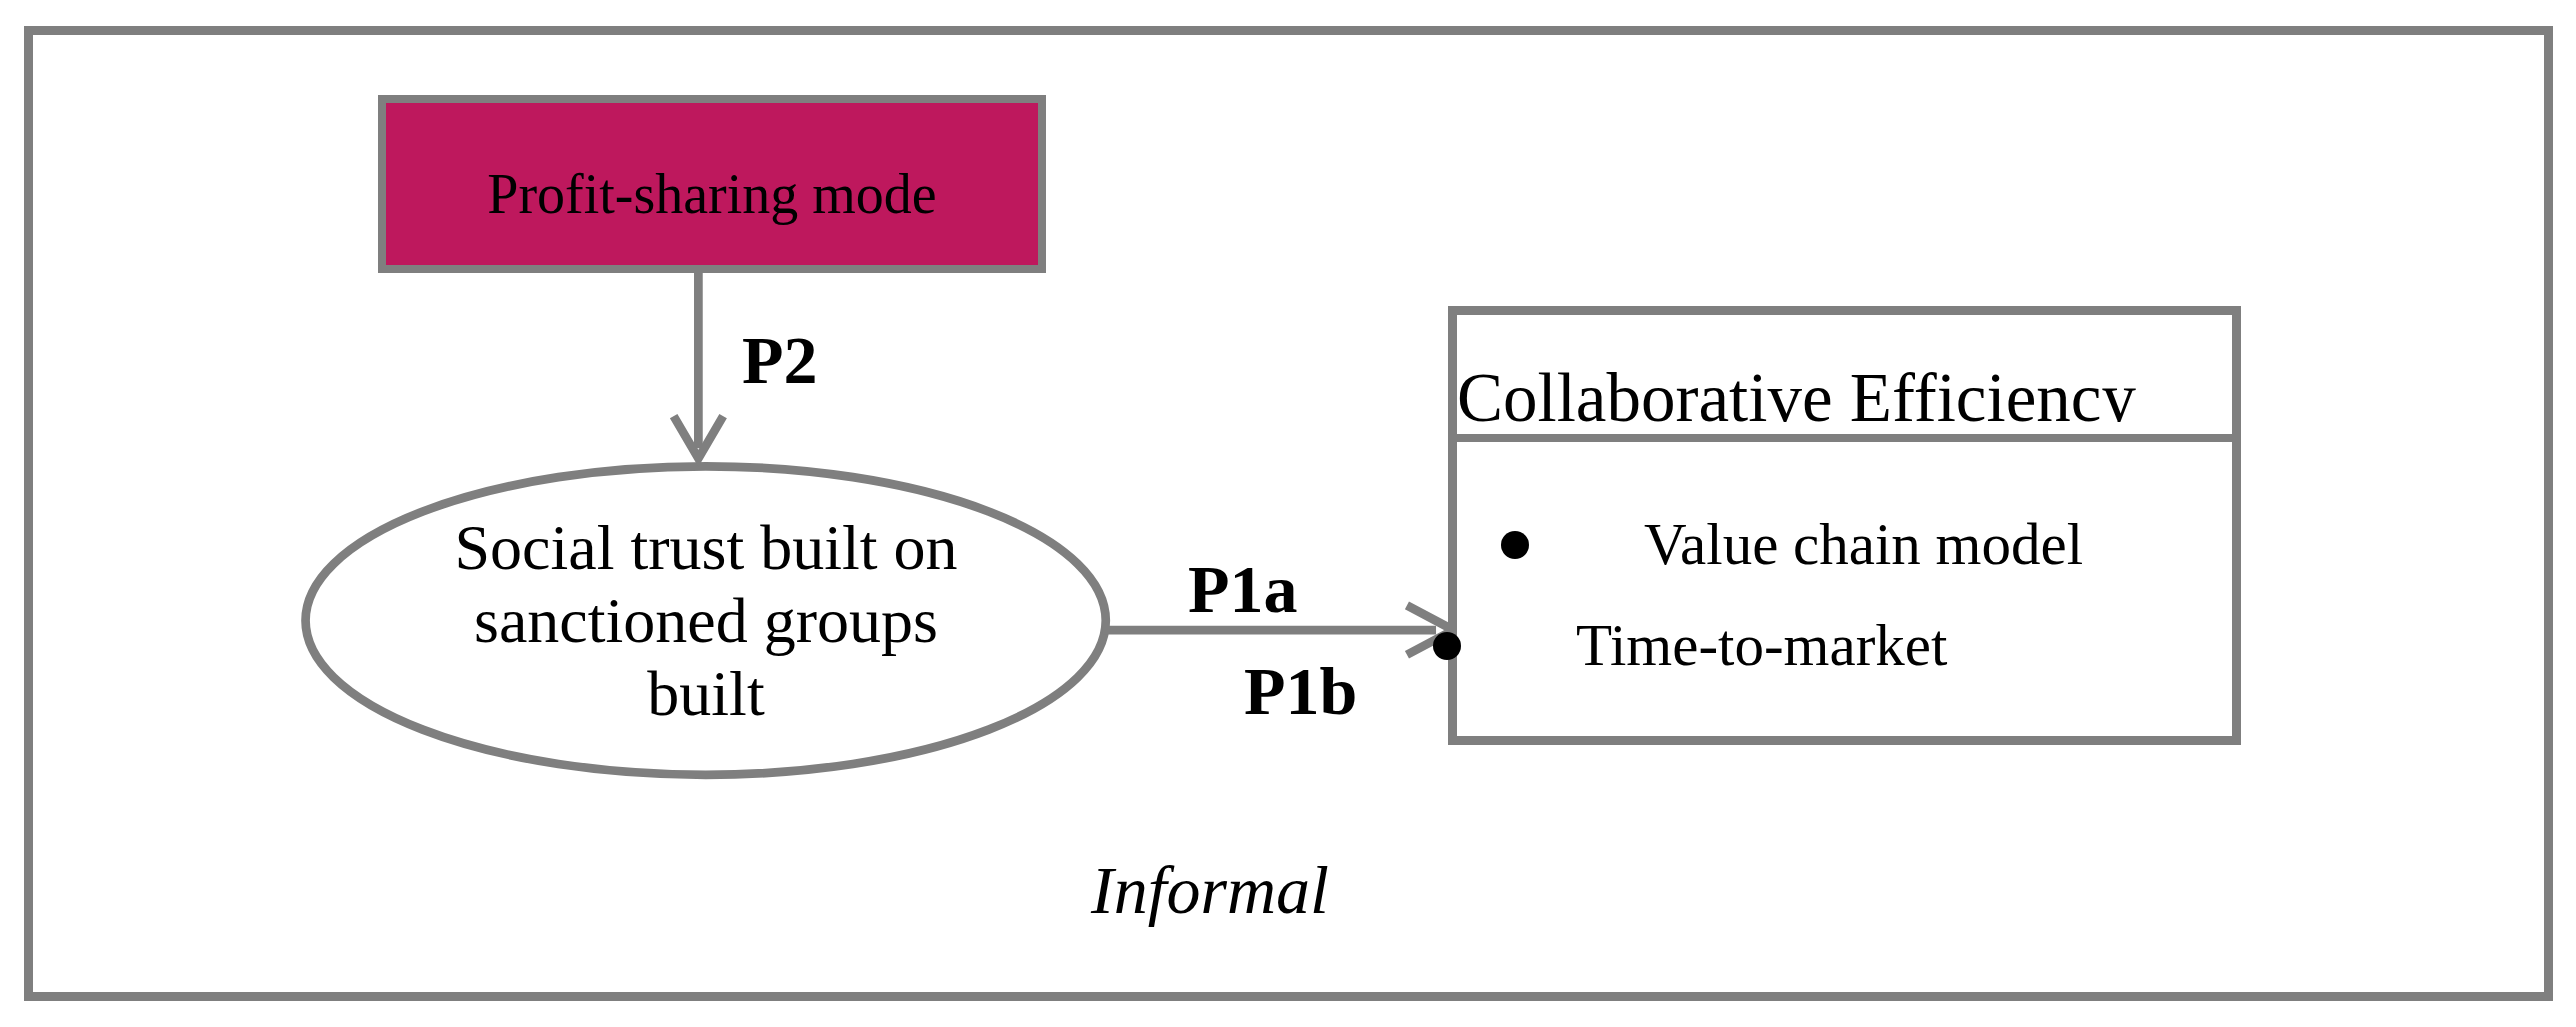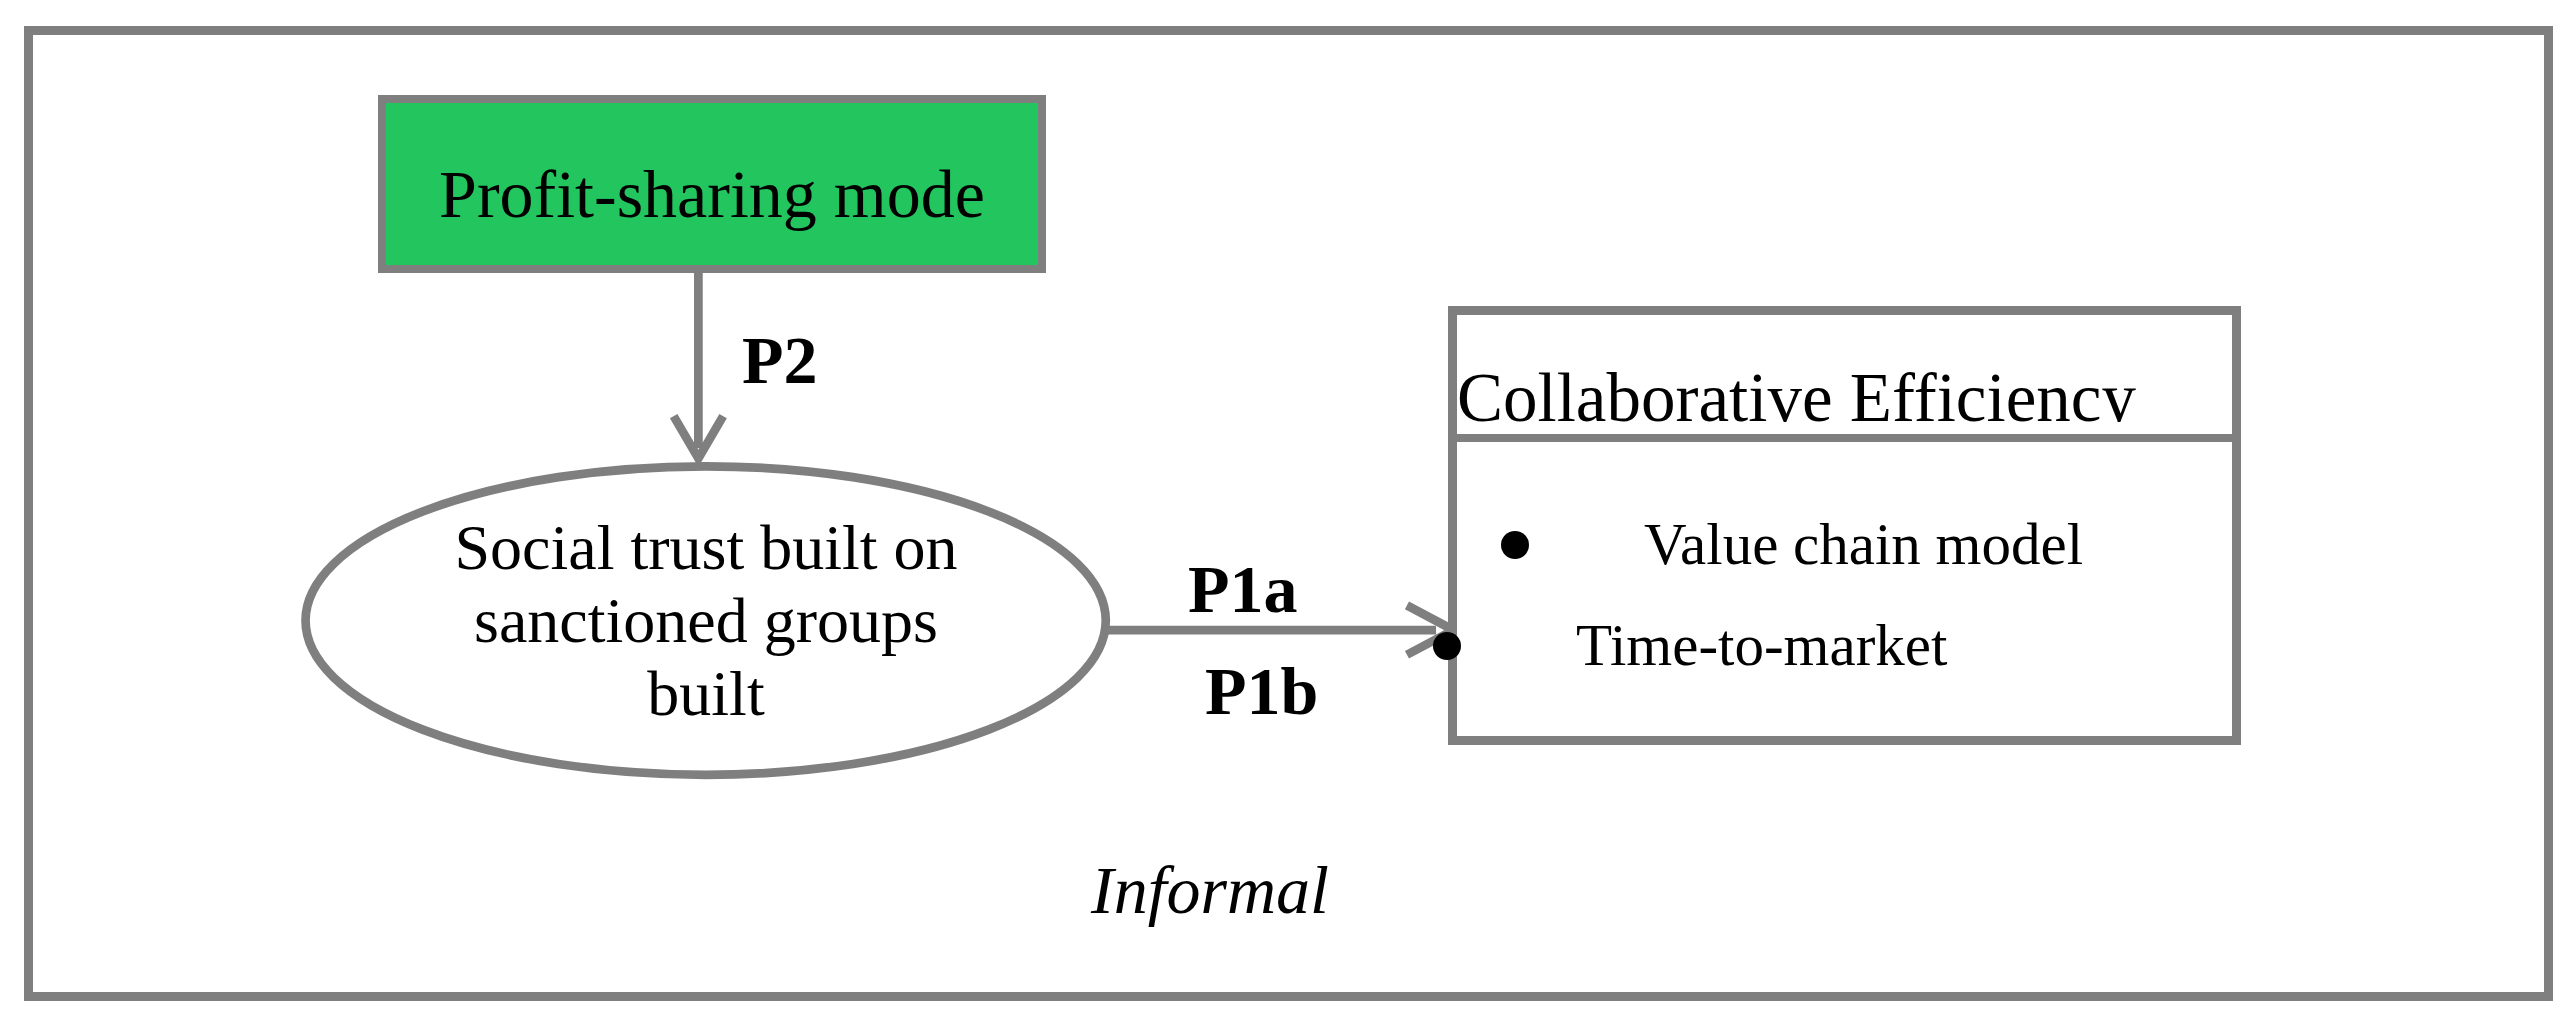--- a/index.html
+++ b/index.html
@@ -19,24 +19,24 @@
     width:2529px; height:975px;
     border:9.5px solid #7f7f7f;
     background:transparent;
   }
 
   
   .profit-box {
     position:absolute; left:378px; top:95px;
     width:668px; height:178px;
     border:8.7px solid #7f7f7f;
-    background:#22c55e;
+    background:#be185d;
     display:flex; align-items:center; justify-content:center;
     padding-top:20px;
-    font-size:68px; line-height:1;
+    font-size:56px; line-height:1;
     text-align:center;
   }
 
   
   .ellipse-label {
     position:absolute; left:306px; top:511px;
     width:800px;
     text-align:center;
     font-size:64px; line-height:73px;font-family:Liberation Serif, serif;
   }
@@ -85,21 +85,21 @@
 
   
   .edge-label {
     position:absolute;
     font-size:68px; line-height:1;
     white-space:nowrap;
     font-weight:bold;
   }
   .p2-label  { left:742px; top:326px; }
   .p1a-label { left:1188px; top:555px; }
-  .p1b-label { left:1205px; top:657px; }
+  .p1b-label { left:1244px; top:657px; }
 
   
   .informal-label {
     position:absolute; left:1091px; top:856px;
     width:291px;
     text-align:left;
     font-size:68px; line-height:1;font-style:italic;
   }
 </style>
 </head>

